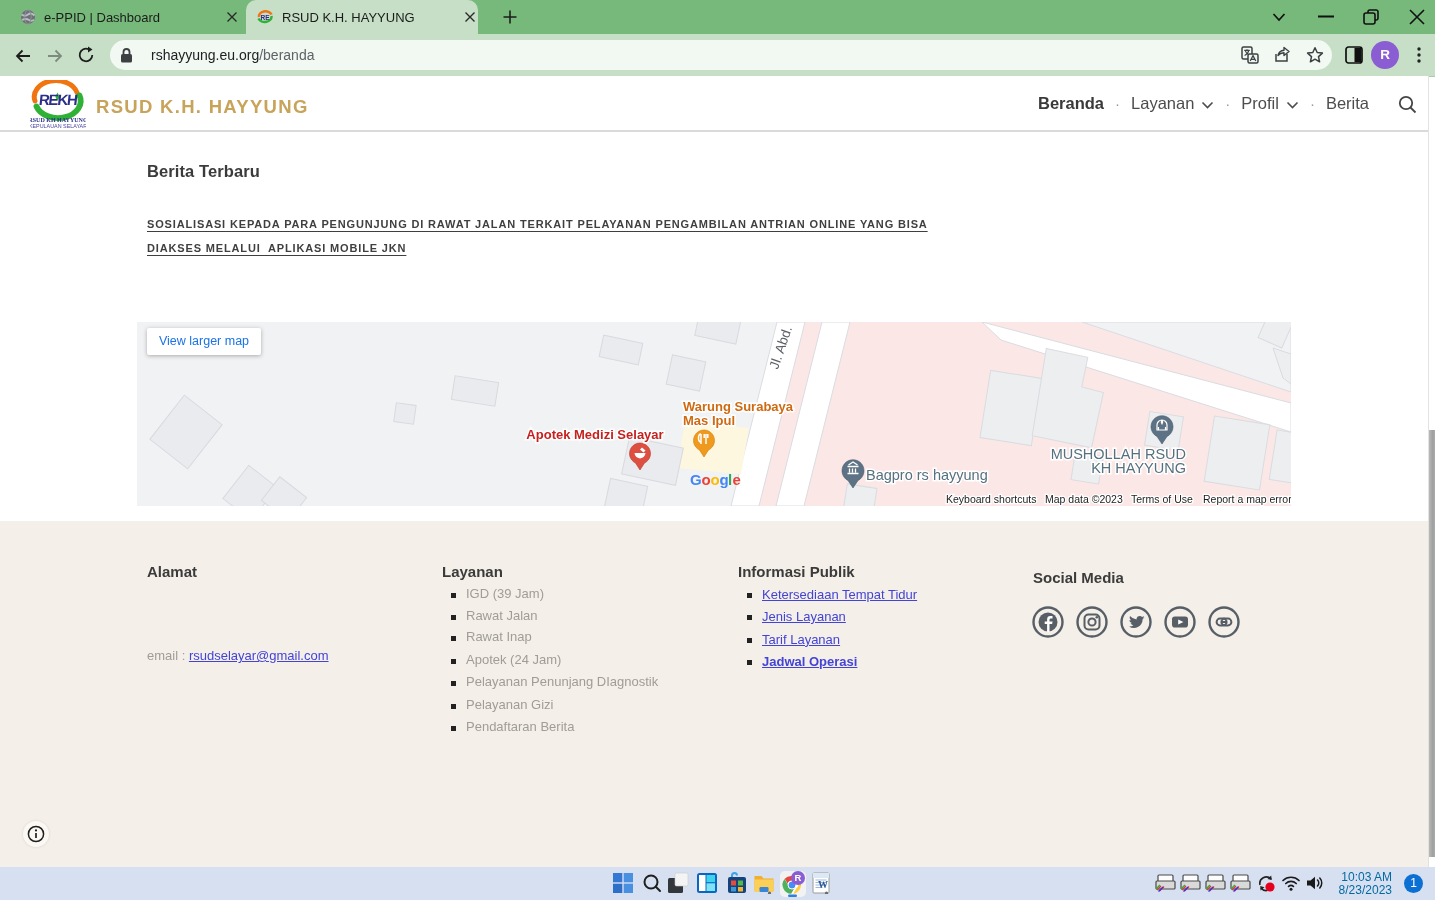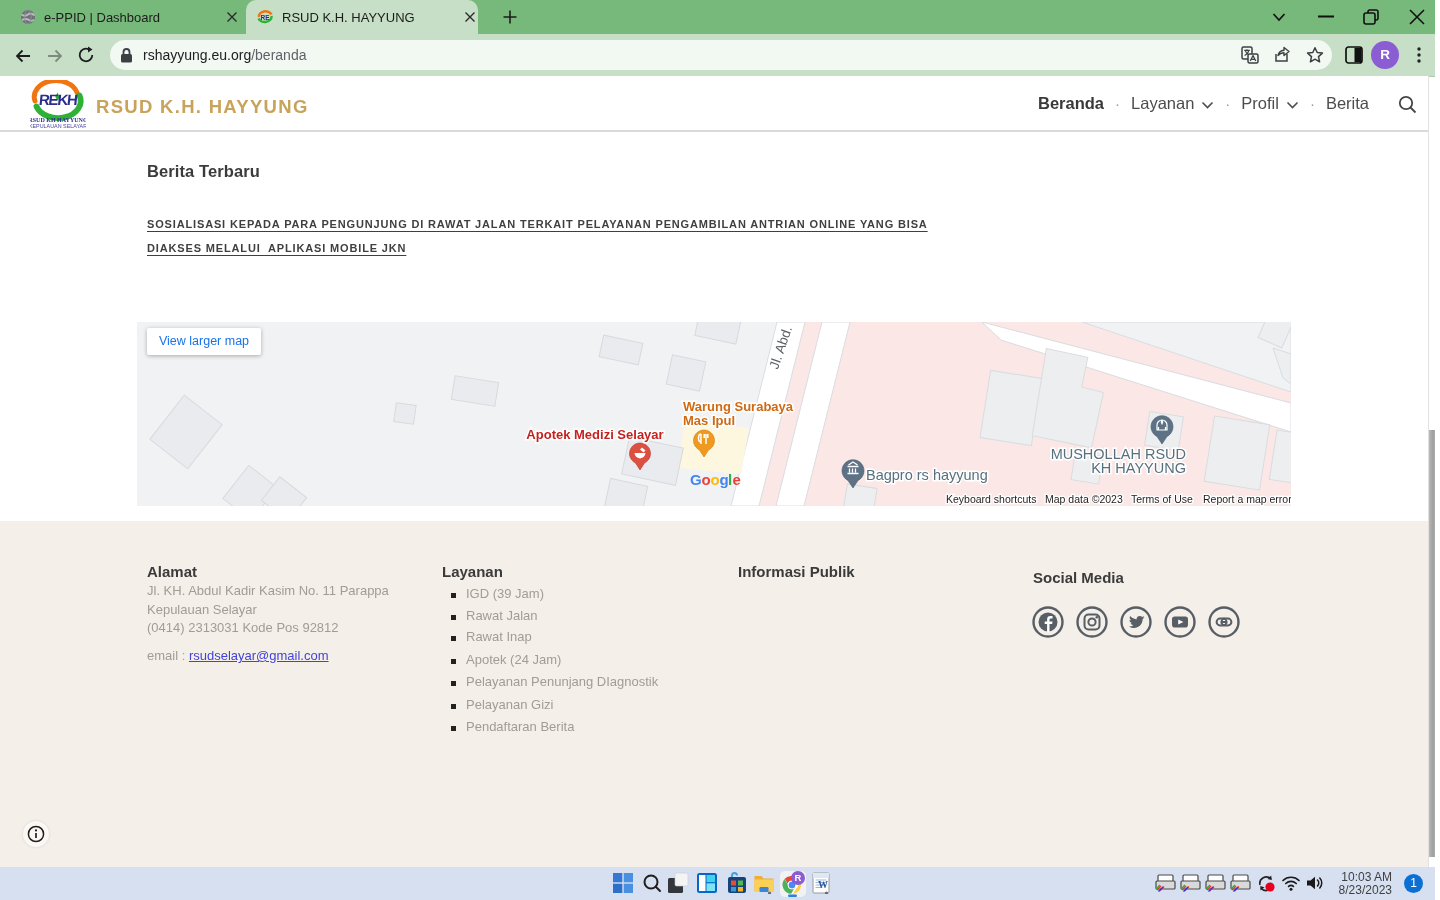--- a/index.html
+++ b/index.html
@@ -35,21 +35,21 @@
 #footer { position:absolute; left:0; top:521px; width:1428px; height:346px; background:#f4f0e9; }
 .fhead { font-size:15px; font-weight:bold; color:#3b3b3b; }
 .ftext { font-size:13px; color:#a09c96; }
 .flink { color:#4343d6; text-decoration:underline; }
 .fitem { position:relative; padding-left:16px; line-height:14px; height:14px; }
 .fitem::before { content:""; position:absolute; left:1px; top:6px; width:5px; height:5px; background:#222; }
 #copyright { position:absolute; left:0; top:820px; width:1428px; text-align:center; font-size:12.5px; color:#8d8a84; }
 
 
 #taskbar { position:absolute; left:0; top:867px; width:1440px; height:33px; background:#d7e0f1; }
-#clock { position:absolute; right:43px; top:871px; text-align:right; font-size:12px; color:#404040; line-height:13px; }
+#clock { position:absolute; right:43px; top:871px; text-align:right; font-size:12px; color:#0369a1; line-height:13px; }
 
 
 #sb-track { position:absolute; left:1428px; top:76px; width:12px; height:791px; background:transparent; border-left:1px solid #e4e2de; }
 #sb-thumb { position:absolute; left:1429px; top:430px; width:9px; height:427px; background:linear-gradient(90deg,#b9b9b9,#9e9e9e 45%,#c7c7c7); }
 </style>
 </head>
 <body>
 <div id="screen">
 
   
@@ -106,21 +106,21 @@
       </svg>
     <svg class="abs" style="left:77px;top:46px;" width="18" height="18" viewBox="0 0 18 18">
         <path d="M15.3 9 A6.3 6.3 0 1 1 11.5 3.2" stroke="#1d1d1d" stroke-width="1.8" fill="none"></path>
         <path d="M11 0.5 L15.5 3.4 L11 6.4 Z" fill="#1d1d1d"></path>
       </svg>
     <div id="addrpill"></div>
     <svg class="abs" style="left:120px;top:48px;" width="13" height="15" viewBox="0 0 13 15">
         <rect x="1" y="6" width="11" height="8.5" rx="1.6" fill="#3c4043"></rect>
         <path d="M3.5 6 V4 a3 3 0 0 1 6 0 V6" stroke="#3c4043" stroke-width="1.8" fill="none"></path>
       </svg>
-    <div class="abs urltext" style="left:143px;top:47px;">rshayyung.eu.org<span style="color:#5f6368;">/beranda</span></div>
+    <div class="abs urltext" style="left:151px;top:47px;">rshayyung.eu.org<span style="color:#5f6368;">/beranda</span></div>
 
     <svg class="abs" style="left:1241px;top:46px;" width="18" height="18" viewBox="0 0 18 18">
         <rect x="1" y="1" width="10" height="12" rx="1.5" fill="none" stroke="#3c4043" stroke-width="1.5"></rect>
         <path d="M3.2 4.4 H8.8 M6 4.4 V3.2 M7.8 4.4 Q7 8 3.6 9.4 M4.2 4.6 Q5.2 7.6 8 8.8" stroke="#3c4043" stroke-width="1.1" fill="none"></path>
         <rect x="7" y="8" width="10" height="9" rx="1.5" fill="#eef6ee" stroke="#3c4043" stroke-width="1.5"></rect>
         <path d="M9.2 15 L12 9.6 L14.8 15 M10.2 13.4 H13.8" stroke="#3c4043" stroke-width="1.2" fill="none"></path>
       </svg>
     <svg class="abs" style="left:1273px;top:46px;" width="18" height="18" viewBox="0 0 18 18">
         <path d="M3 8 V15 H14 V8" fill="none" stroke="#3c4043" stroke-width="1.5"></path>
         <path d="M5 9.5 Q6 4.5 11 4.2 L11 1.5 L16 5.5 L11 9.5 L11 6.8 Q7 7 5 9.5 Z" fill="none" stroke="#3c4043" stroke-width="1.4" stroke-linejoin="round"></path>
@@ -259,35 +259,40 @@
         <text x="1066" y="181" stroke="#ffffff" stroke-width="2.6" paint-order="stroke">Report a map error</text>
       </g>
     </svg>
     <div style="position:absolute;left:10px;top:6px;width:114px;height:27px;background:#fff;border-radius:2px;box-shadow:0 1px 4px rgba(0,0,0,0.3);color:#1a73e8;font-size:12.5px;text-align:center;line-height:27px;">View larger map</div>
   </div>
 
   
   <div id="footer"></div>
   
   <div class="abs fhead" style="left:147px;top:563px;">Alamat</div>
-  <div class="abs ftext" style="left:147px;top:582px;line-height:18.5px;">Jl. KH. Abdul Kadir Kasim No. 11 Parappa<br>Kepulauan Selayar<br>(0414) 2313031 Kode Pos 92812</div>
   <div class="abs ftext" style="left:147px;top:648px;">email : <a class="flink" href="#">rsudselayar@gmail.com</a></div>
   
   <div class="abs fhead" style="left:442px;top:563px;">Layanan</div>
   <div class="abs" style="left:450px;top:587px;">
     <div class="fitem ftext" style="margin-bottom:8.4px;">IGD (39 Jam)</div>
     <div class="fitem ftext" style="margin-bottom:7px;">Rawat Jalan</div>
     <div class="fitem ftext" style="margin-bottom:8.4px;">Rawat Inap</div>
     <div class="fitem ftext" style="margin-bottom:8.4px;">Apotek (24 Jam)</div>
     <div class="fitem ftext" style="margin-bottom:8.4px;">Pelayanan Penunjang DIagnostik</div>
     <div class="fitem ftext" style="margin-bottom:8.4px;">Pelayanan Gizi</div>
     <div class="fitem ftext">Pendaftaran Berita</div>
   </div>
   
   <div class="abs fhead" style="left:738px;top:563px;">Informasi Publik</div>
+  <div class="abs" style="left:746px;top:587px;">
+    <div class="fitem" style="margin-bottom:8.4px;"><a class="flink" style="font-size:13px;" href="#">Ketersediaan Tempat Tidur</a></div>
+    <div class="fitem" style="margin-bottom:8.4px;"><a class="flink" style="font-size:13px;" href="#">Jenis Layanan</a></div>
+    <div class="fitem" style="margin-bottom:8.4px;"><a class="flink" style="font-size:13px;" href="#">Tarif Layanan</a></div>
+    <div class="fitem"><a class="flink" style="font-size:13px;font-weight:bold;" href="#">Jadwal Operasi</a></div>
+  </div>
   
   <div class="abs fhead" style="left:1033px;top:569px;">Social Media</div>
   
   <svg class="abs" style="left:1032px;top:606px;" width="32" height="32" viewBox="0 0 32 32">
       <circle cx="16" cy="16" r="14.5" fill="none" stroke="#575e66" stroke-width="2.4"></circle>
       <circle cx="16" cy="16" r="9.5" fill="#575e66"></circle>
       <path d="M17.5 26 v-8 h2.6 l0.5 -2.6 h-3.1 v-1.6 q0 -1.3 1.4 -1.3 h1.6 v-2.4 q-1.1 -0.2 -2.1 -0.2 q-3.3 0 -3.3 3.4 v2.1 h-2.4 v2.6 h2.4 v8 Z" fill="#fff"></path>
     </svg>
   <svg class="abs" style="left:1076px;top:606px;" width="32" height="32" viewBox="0 0 32 32">
       <circle cx="16" cy="16" r="14.5" fill="none" stroke="#575e66" stroke-width="2.4"></circle>

